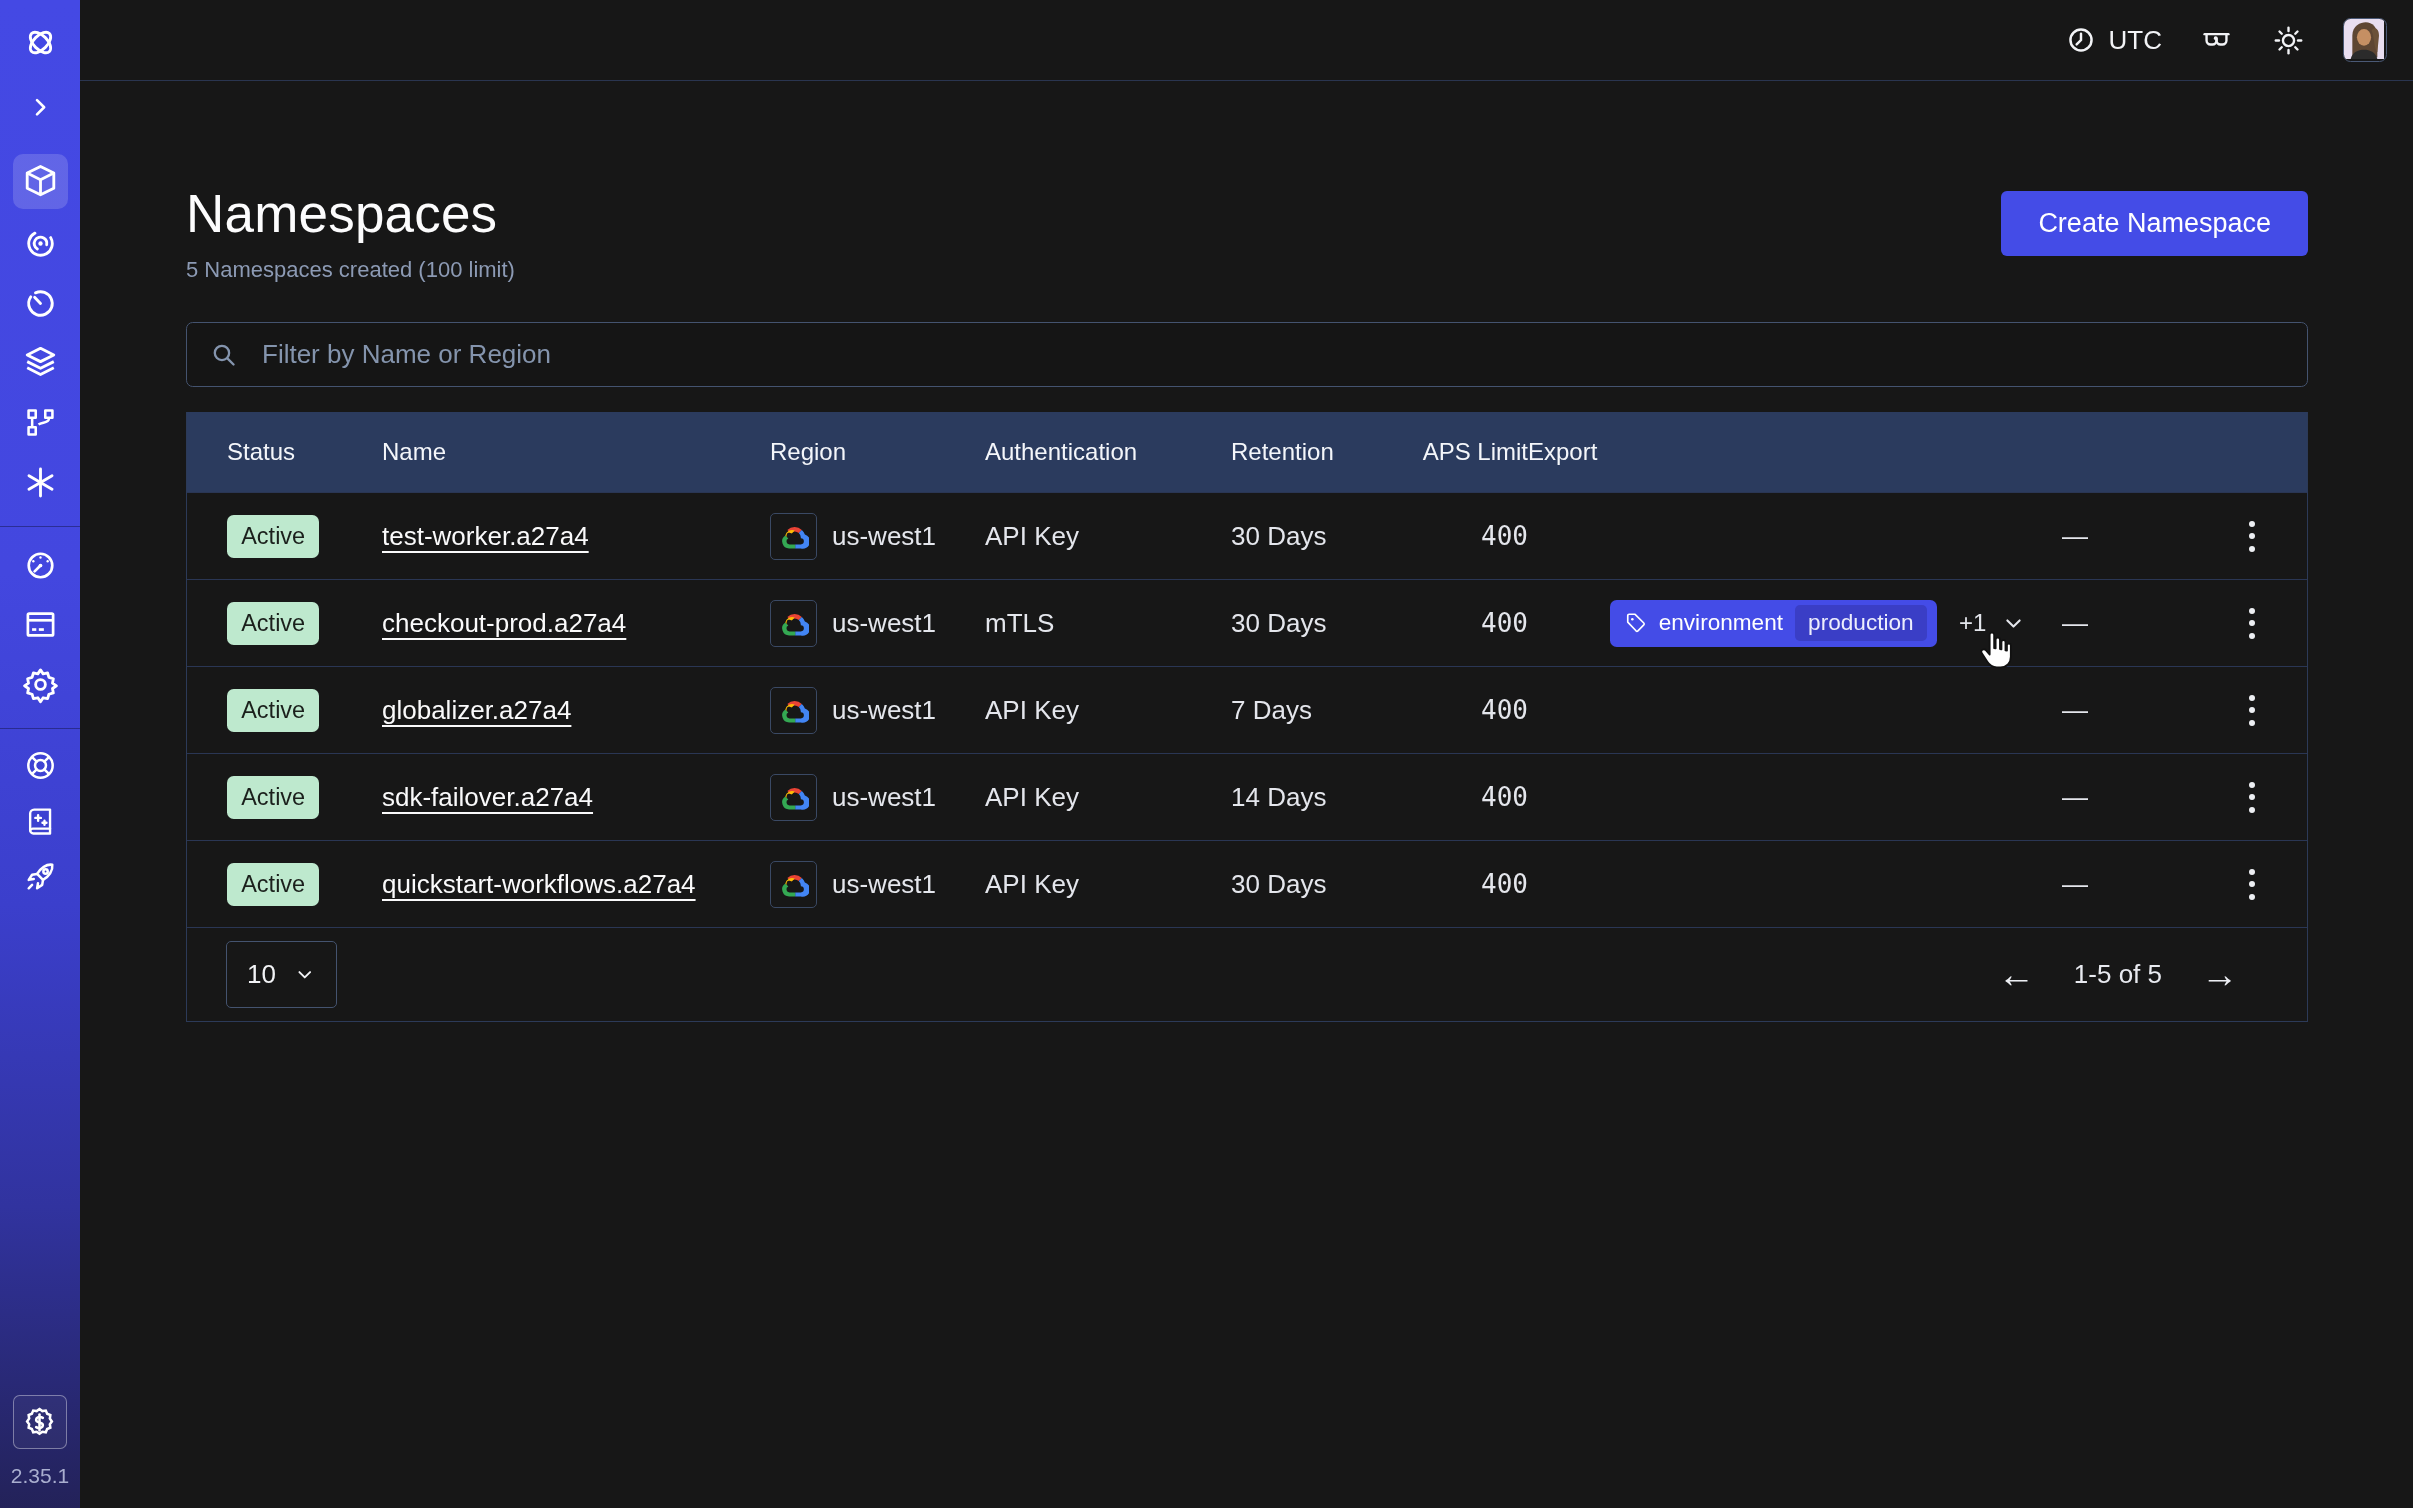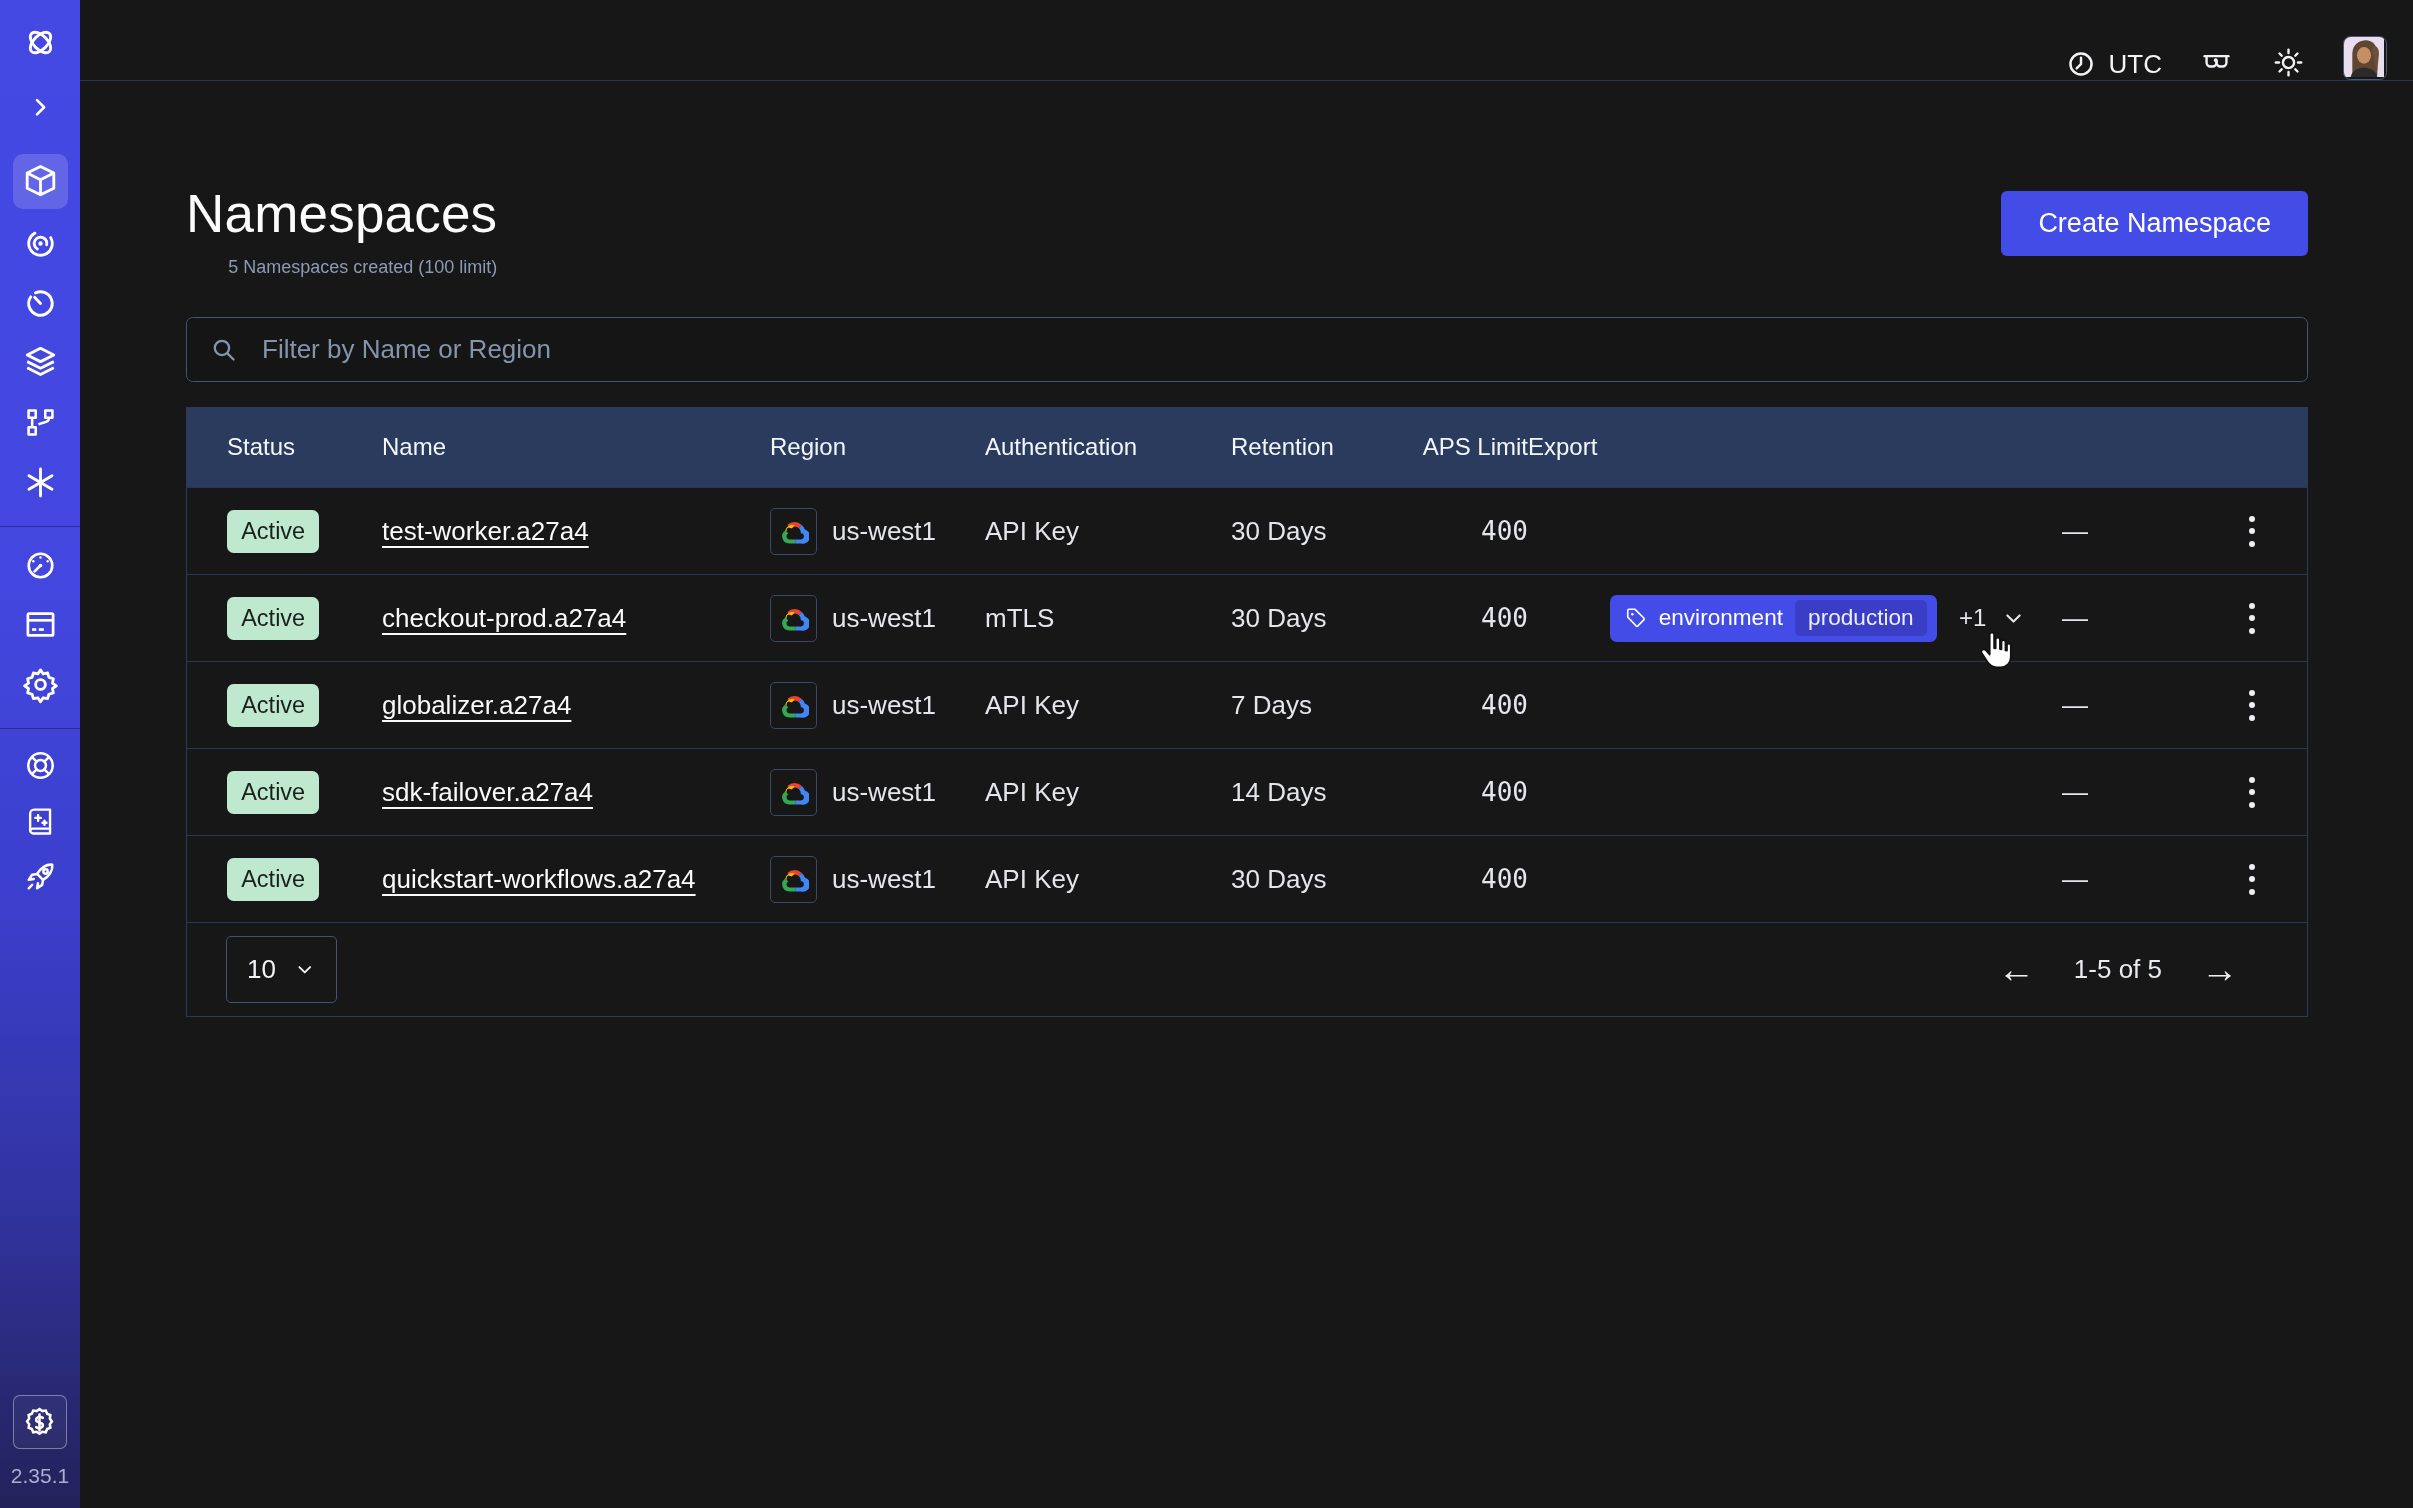--- a/index.html
+++ b/index.html
@@ -18,34 +18,34 @@
   .nav-item { width:37px; height:37px; display:flex; align-items:center; justify-content:center; cursor:pointer; position:relative; }
   .nav-item.active { width:55px; height:55px; background:rgba(255,255,255,0.16); border-radius:10px; margin:-6.7px 0; }
   .side-divider { width:80px; height:0; border-top:1.7px solid rgba(15,15,60,0.45); margin-top:25px; }
   .side-bottom { margin-top:auto; display:flex; flex-direction:column; align-items:center; }
   .plan-tile { width:54px; height:54px; border:1.7px solid rgba(255,255,255,0.38); border-radius:6.7px; display:flex; align-items:center; justify-content:center; cursor:pointer; background:rgba(255,255,255,0.04); }
   .version { margin:15px 0 20px; font-size:21px; color:#A9AECF; }
 
   
   .topbar {
     position:absolute; left:80px; top:0; width:2334px; height:81px;
-    border-bottom:1.7px solid #2A3550; display:flex; align-items:flex-end; justify-content:flex-end;
+    border-bottom:1.7px solid #2A3550; display:flex; align-items:center; justify-content:flex-end;
     padding-right:27px; gap:37px; background:#171717;
   }
   .tz { display:flex; align-items:center; gap:11.7px; cursor:pointer; }
   .tz-label { color:#F2F3F6; font-size:26px; }
   .icon-btn { background:none; border:none; display:flex; align-items:center; justify-content:center; cursor:pointer; }
   .avatar { width:44px; height:44px; border-radius:7.5px; border:1.7px solid #4A5975; overflow:hidden; cursor:pointer; }
 
   
   .main { position:absolute; left:80px; top:81px; width:2334px; height:1427px; }
   .content { width:2122px; margin-left:106px; }
   .page-head { display:flex; justify-content:space-between; align-items:flex-start; margin-top:102px; }
   .page-title { color:#FCFCFD; font-size:53px; font-weight:500; letter-spacing:0.2px; }
-  .page-sub { color:#8C9AB4; font-size:18px; margin-top:13.4px;text-align:right; }
+  .page-sub { color:#8C9AB4; font-size:22px; margin-top:13.4px; }
   .btn-primary {
     margin-top:8px; background:#444CE7; color:#FFFFFF; border:none; border-radius:5.9px;
     height:65px; padding:0 37px; font-size:27px; font-family:"Liberation Sans",sans-serif; cursor:pointer;
   }
 
   .filter-wrap {
     margin-top:39px; height:65px; border:1.7px solid #44536F; border-radius:6.7px;
     display:flex; align-items:center; padding:0 22px; gap:23px; background:#151515;
   }
   .filter-input { flex:1; background:transparent; border:none; outline:none; color:#E6E8ED; font-size:26px; font-family:"Liberation Sans",sans-serif; }

